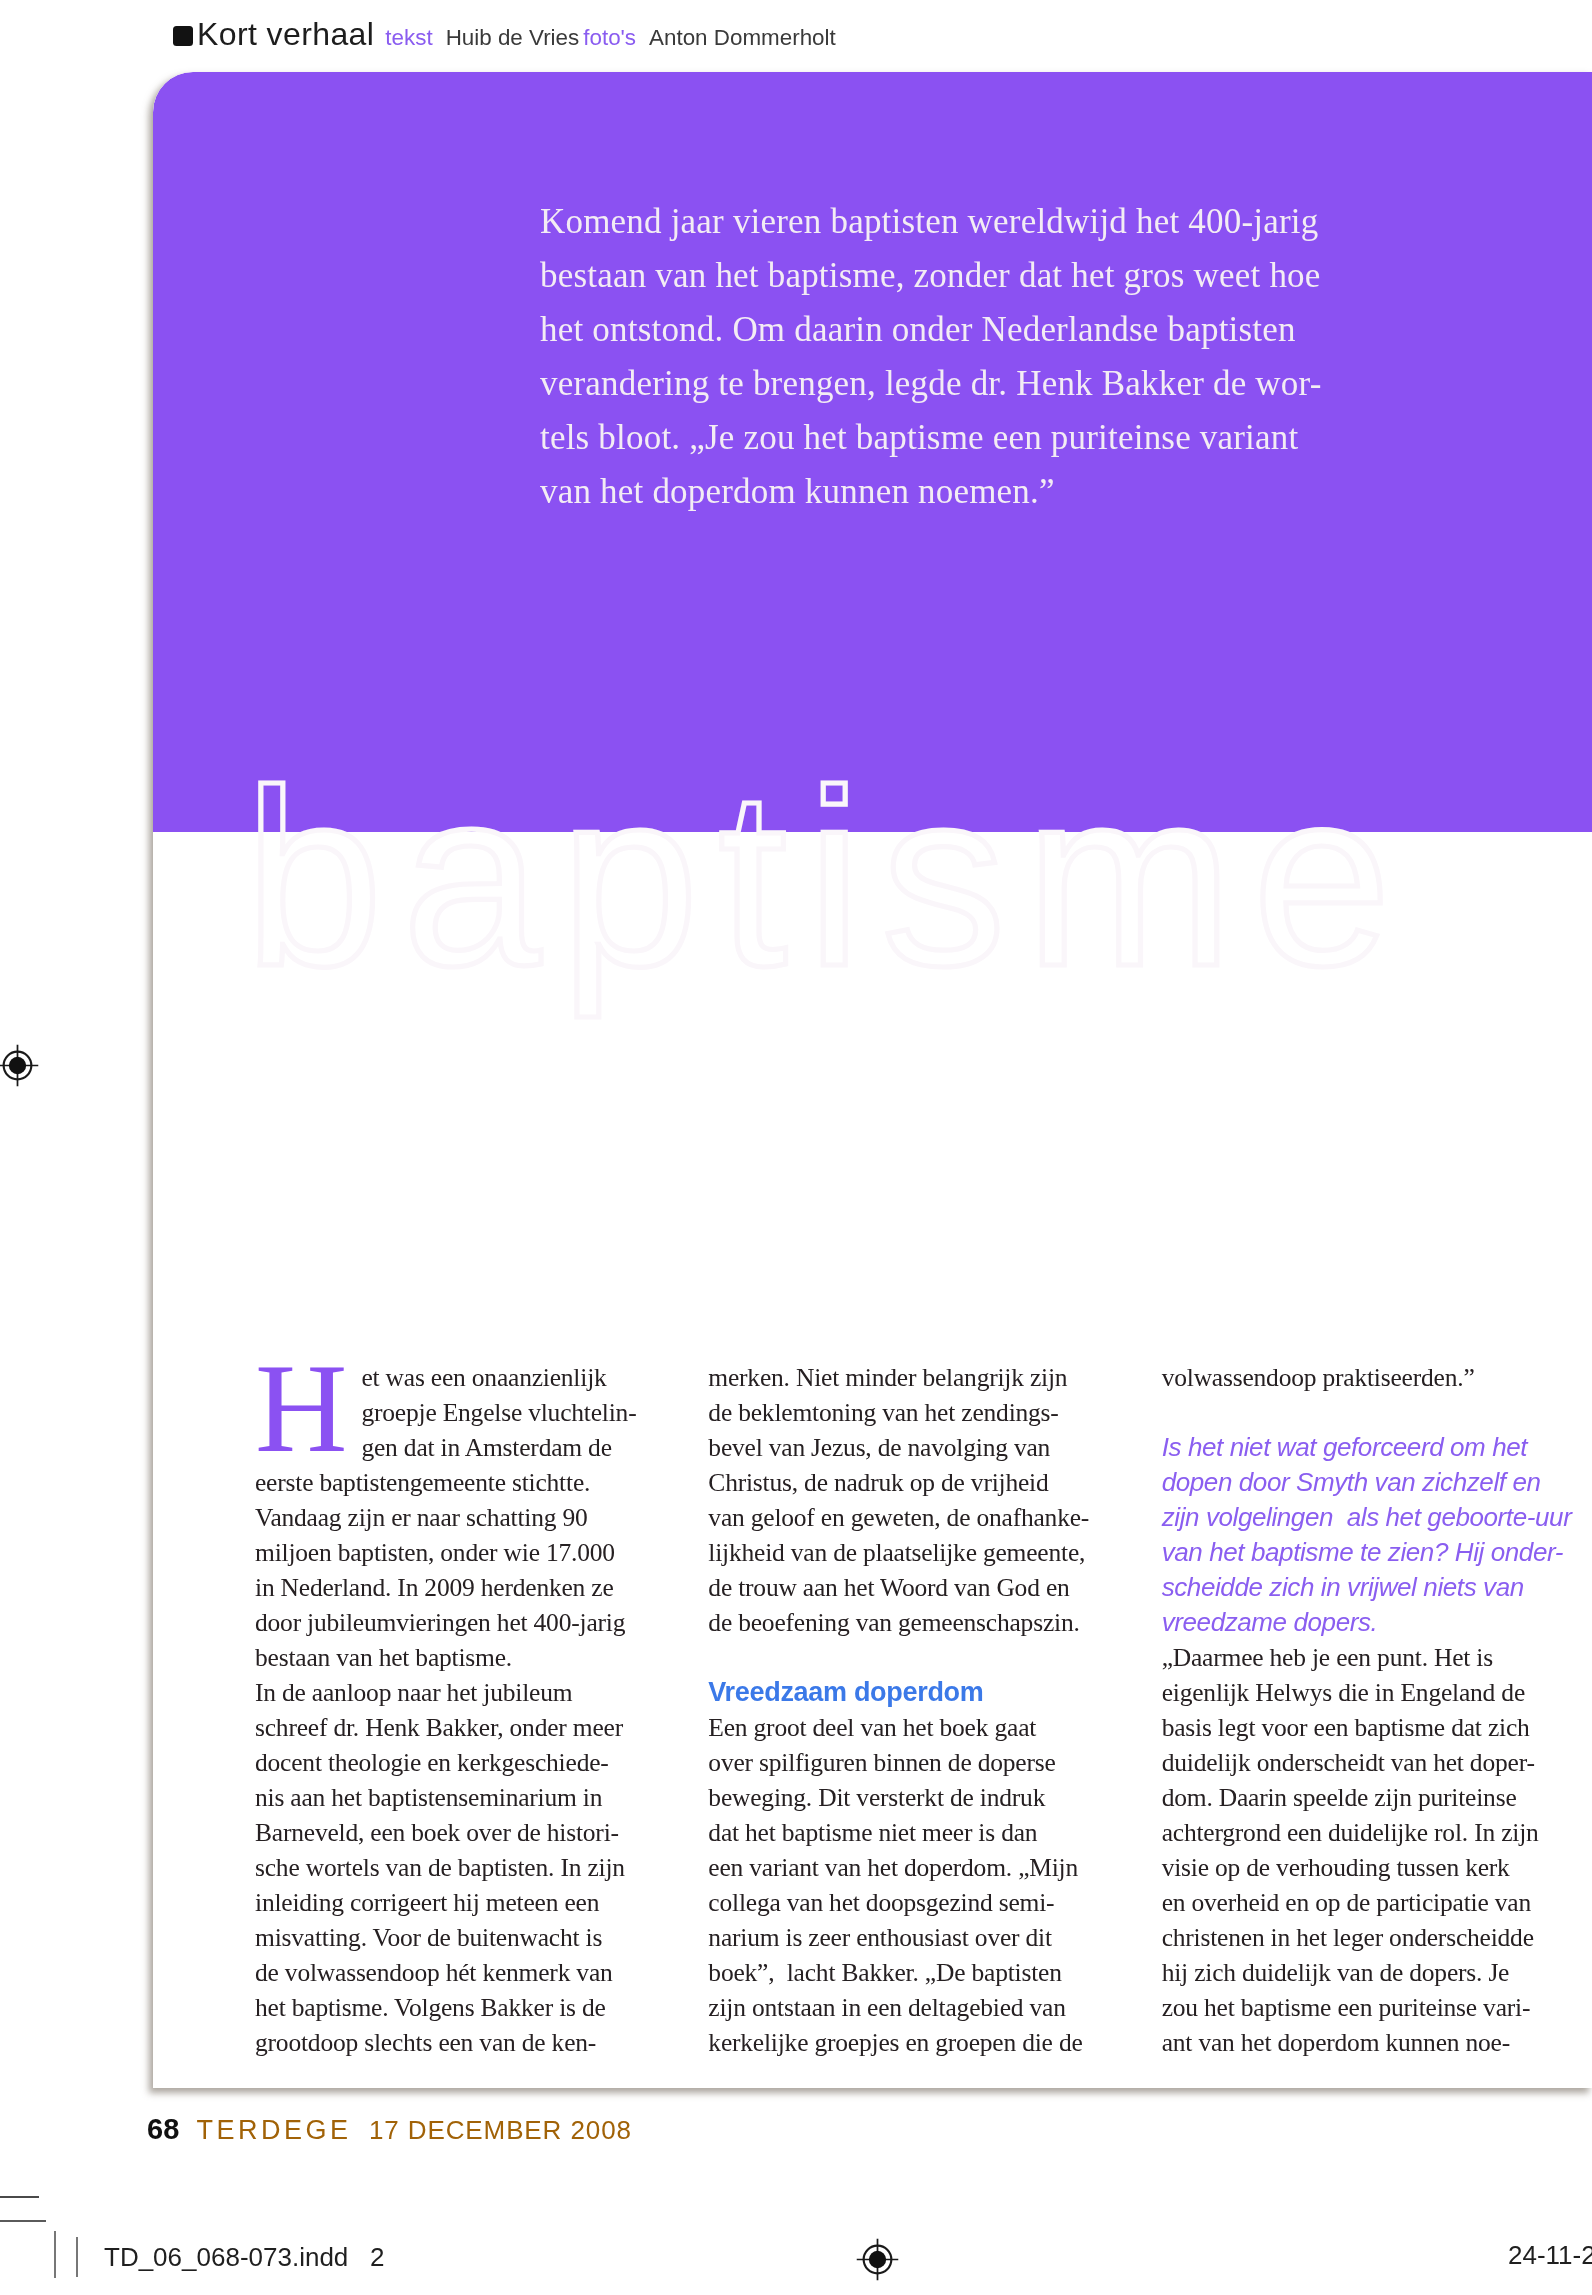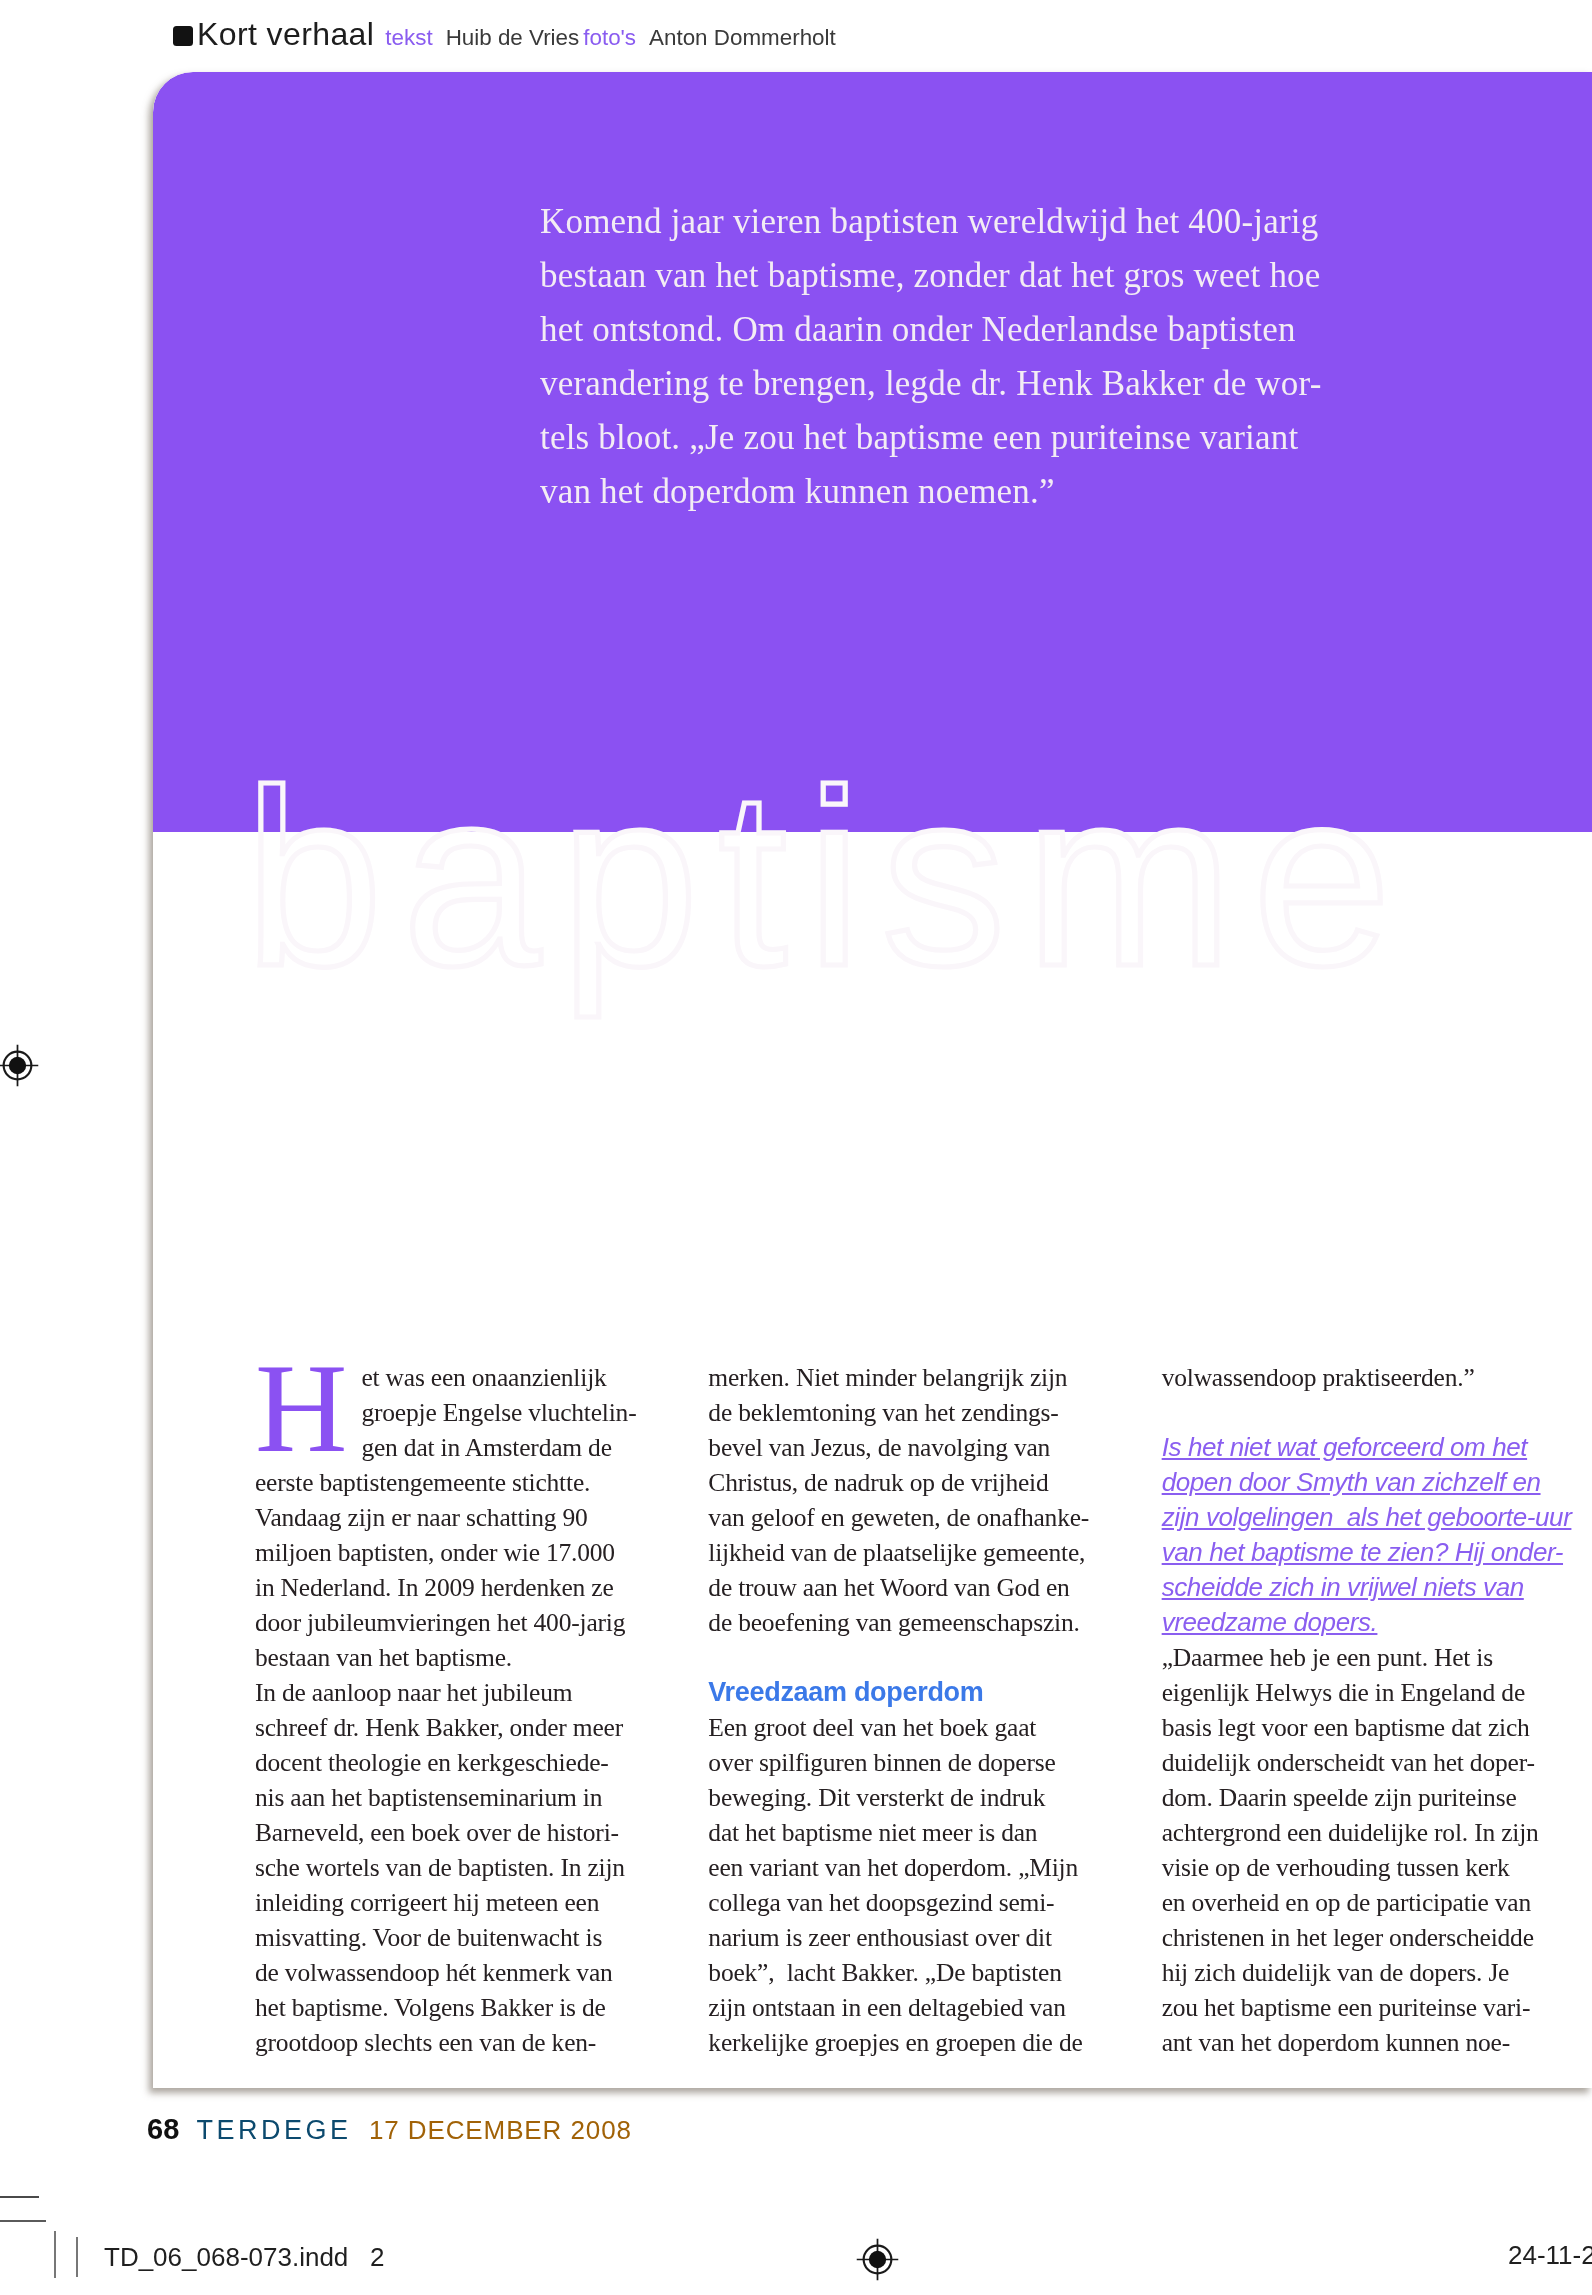--- a/index.html
+++ b/index.html
@@ -83,30 +83,30 @@
   .colheading{
     margin:35px 0 0 0;
     font-family:"Liberation Sans",sans-serif;font-weight:bold;
     font-size:27px;line-height:35px;color:#3b79e8;letter-spacing:-0.3px;
     white-space:pre;
   }
   .question{
     margin-top:35px;
     font-family:"Liberation Sans",sans-serif;font-style:italic;
     font-size:26px;line-height:35px;color:#8a5ef0;
-    white-space:pre;letter-spacing:-0.4px;text-decoration:underline;
+    white-space:pre;letter-spacing:-0.4px;
   }
 
   
   .footer{
     position:absolute;left:147px;top:2113px;
     display:flex;align-items:baseline;gap:17.3px;white-space:nowrap;text-align:right;
   }
   .footer .pagenum{font-size:29px;font-weight:bold;color:#111;}
-  .footer .magname{font-size:27px;color:#0c4a6e;letter-spacing:3.5px;}
+  .footer .magname{font-size:27px;color:#a16207;letter-spacing:3.5px;}
   .footer .issuedate{font-size:26px;color:#a16207;letter-spacing:0.9px;}
 
   
   .slug-filename{
     position:absolute;left:104px;top:2242px;
     font-size:26px;color:#1f1f1f;white-space:pre;
   }
   .slug-date{
     position:absolute;left:1508px;top:2240px;
     font-size:26px;color:#1f1f1f;white-space:nowrap;

